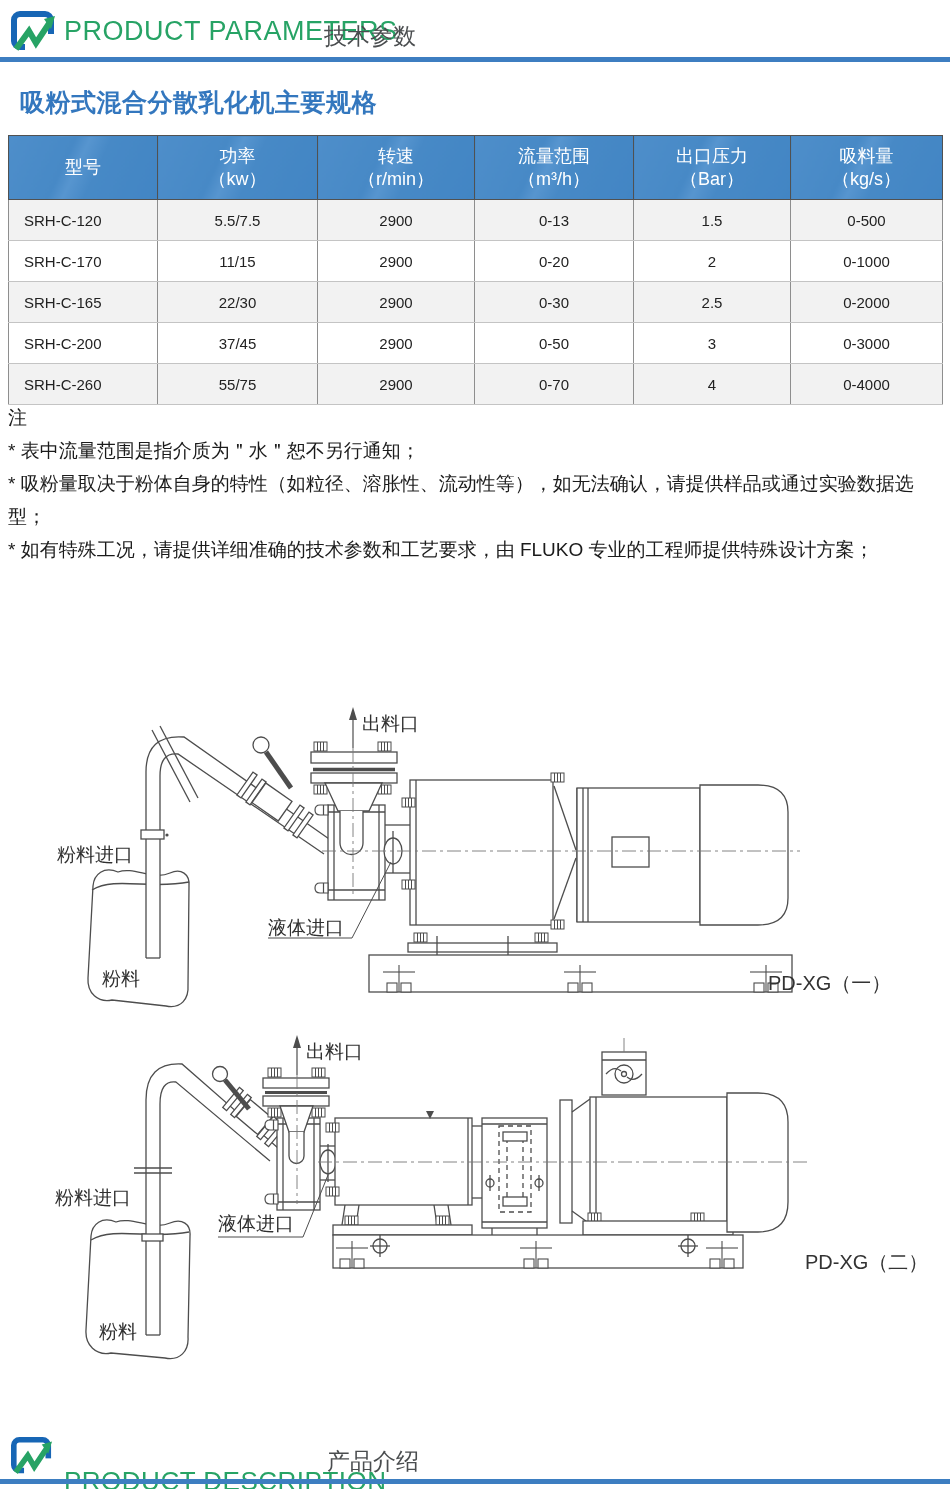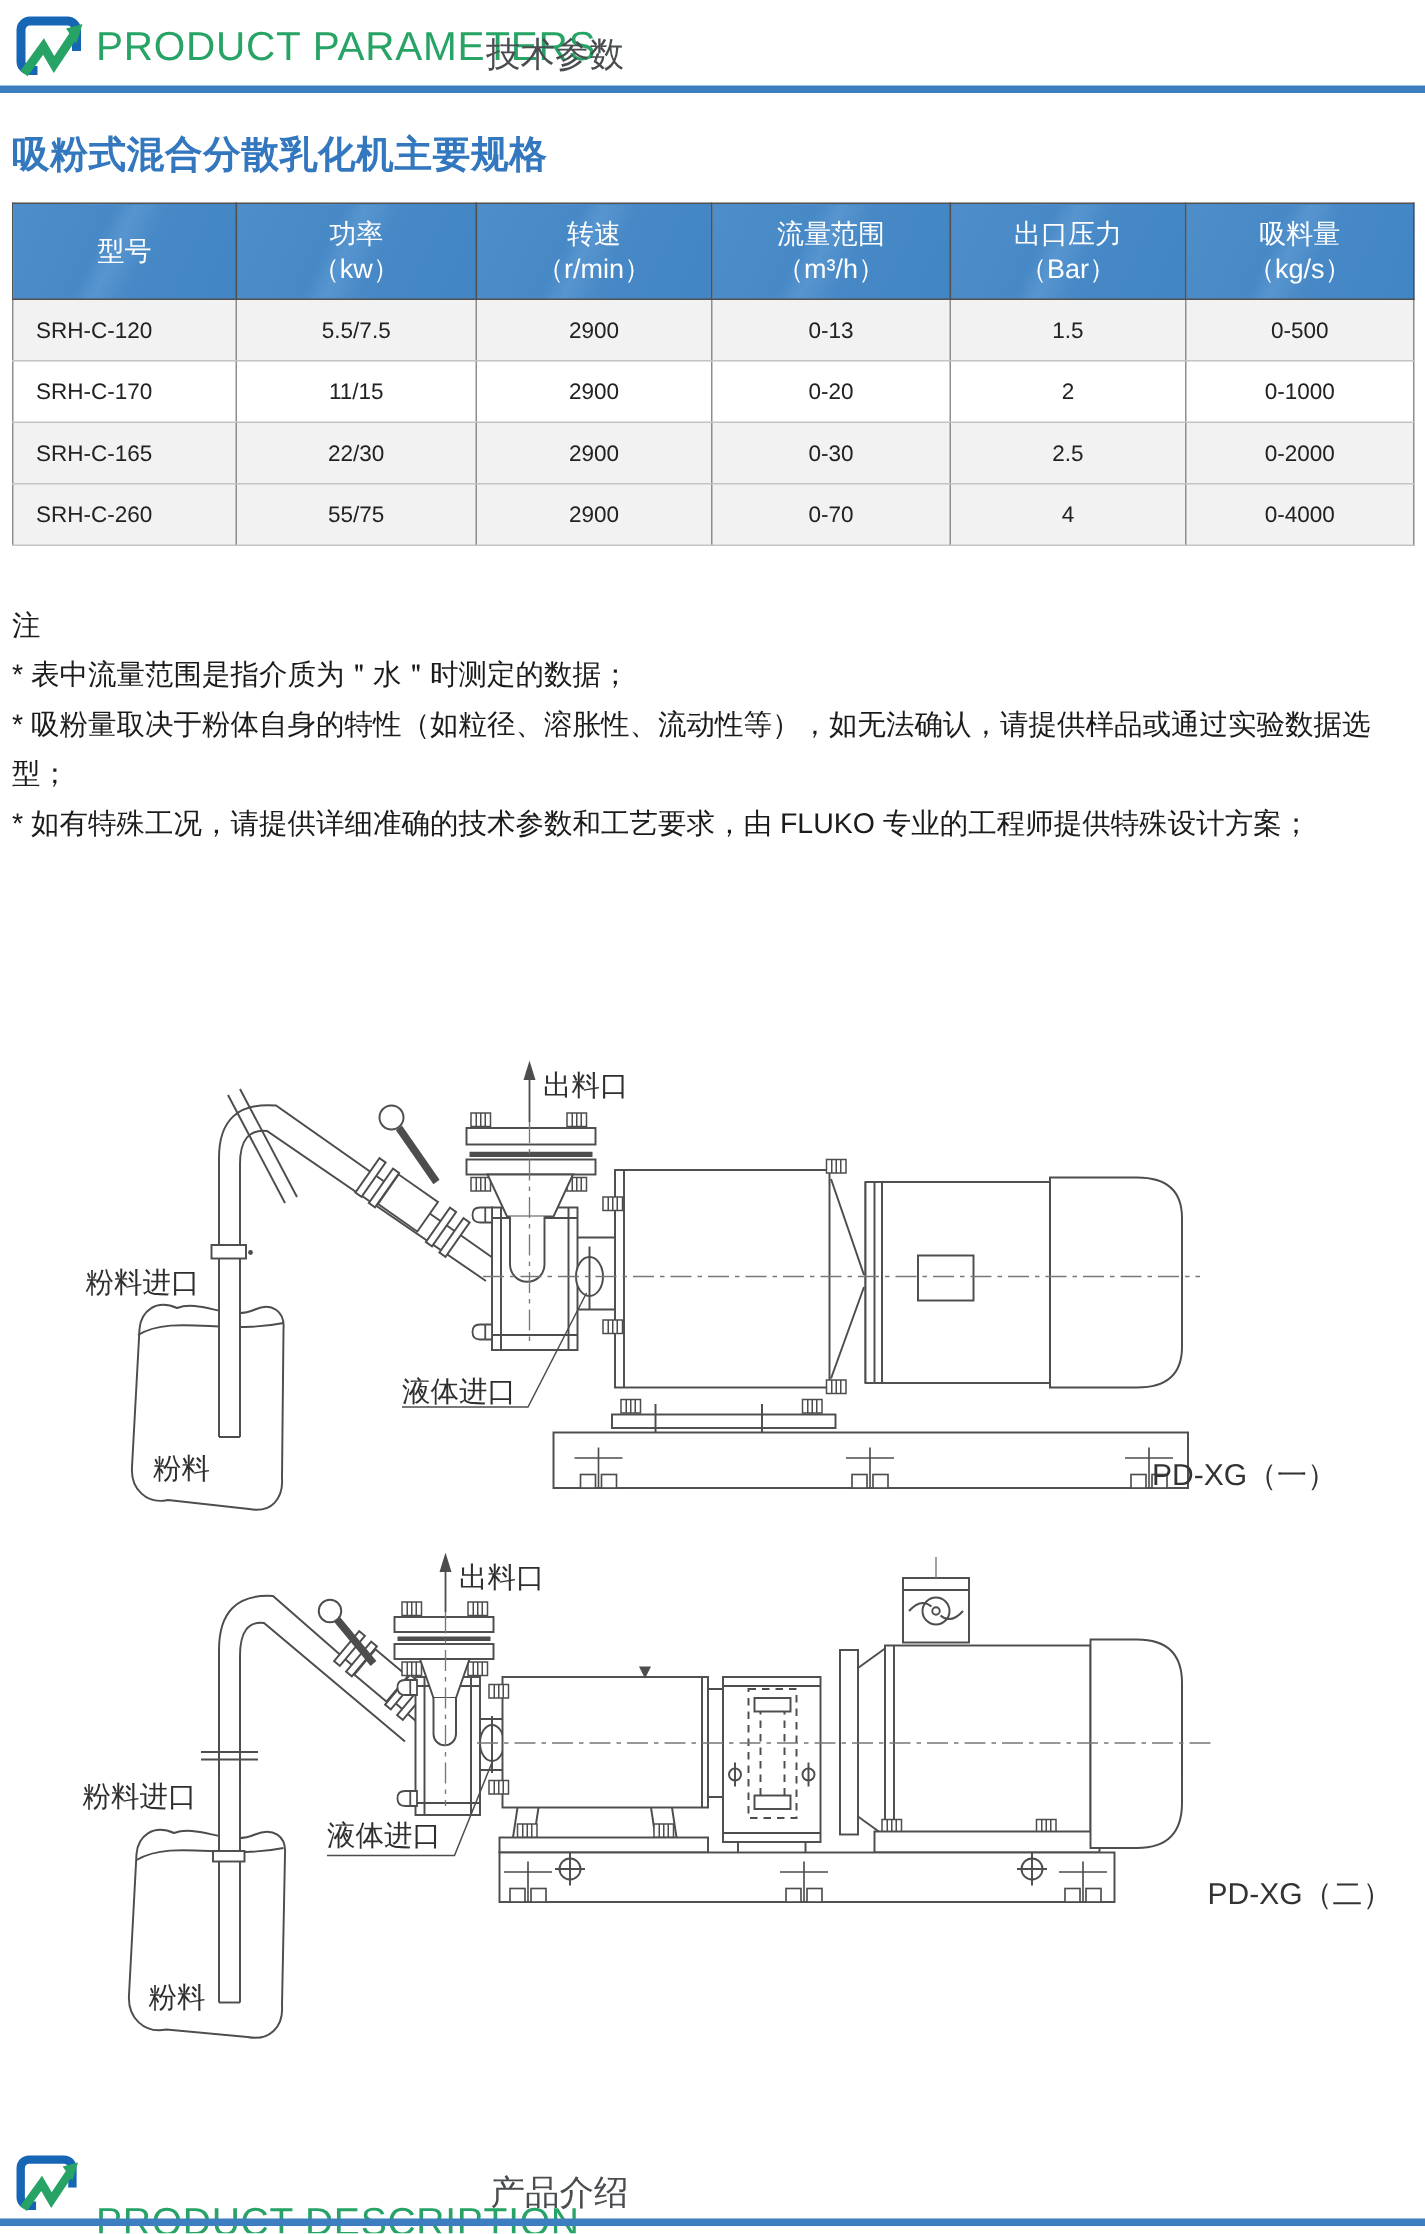--- a/index.html
+++ b/index.html
@@ -5,21 +5,21 @@
   html,body{margin:0;padding:0;background:#fff;}
   .page{position:relative;width:950px;height:1489px;background:#fff;overflow:hidden;
         font-family:"Liberation Sans","DejaVu Sans",sans-serif;color:#1b1b1b;}
   
   .banner{position:absolute;left:0;width:100%;}
   .banner .rule{position:absolute;left:0;width:100%;height:5px;background:#3d7ec1;}
   .banner .logo{position:absolute;}
   .banner .t-en{position:absolute;white-space:nowrap;color:#27a365;font-size:27px;letter-spacing:.5px;}
   .banner .t-zh{position:absolute;white-space:nowrap;color:#4a4d4f;font-size:23px;}
   
-  .sec-title{position:absolute;left:8px;top:86px;font-size:25px;font-weight:bold;color:#3377be;letter-spacing:.5px;}
+  .sec-title{position:absolute;left:20px;top:86px;font-size:25px;font-weight:bold;color:#3377be;letter-spacing:.5px;}
   
   table.spec{position:absolute;left:8px;top:135px;border-collapse:collapse;table-layout:fixed;
              width:934px;border:1px solid #c2410c;}
   table.spec th{background:linear-gradient(115deg,#4e8eca 0%,#4789c6 38%,#5795cf 46%,#4789c6 58%,#4285c4 100%);
                 color:#fff;font-weight:normal;font-size:18px;line-height:23px;height:63px;
                 border:1px solid #515151;vertical-align:middle;text-align:center;padding:0;}
   table.spec td{font-size:15px;height:40px;text-align:center;color:#222;
                 border-left:1px solid #8e8e8e;border-right:1px solid #8e8e8e;
                 border-top:1px solid #c4c4c4;border-bottom:1px solid #c4c4c4;padding:0;}
   table.spec td.model{text-align:left;padding-left:15px;}
@@ -106,34 +106,42 @@
         <td>0-1000</td>
       </tr>
       <tr class="alt">
         <td class="model">SRH-C-165</td>
         <td>22/30</td>
         <td>2900</td>
         <td>0-30</td>
         <td>2.5</td>
         <td>0-2000</td>
       </tr>
+      <tr>
+        <td class="model">SRH-C-200</td>
+        <td>37/45</td>
+        <td>2900</td>
+        <td>0-50</td>
+        <td>3</td>
+        <td>0-3000</td>
+      </tr>
       <tr class="alt">
         <td class="model">SRH-C-260</td>
         <td>55/75</td>
         <td>2900</td>
         <td>0-70</td>
         <td>4</td>
         <td>0-4000</td>
       </tr>
     </tbody>
   </table>
 
   <div class="notes">
     <div>注</div>
-    <div>* 表中流量范围是指介质为＂水＂时测定的数据；</div>
+    <div>* 表中流量范围是指介质为＂水＂恕不另行通知；</div>
     <div>* 吸粉量取决于粉体自身的特性（如粒径、溶胀性、流动性等），如无法确认，请提供样品或通过实验数据选型；</div>
     <div>* 如有特殊工况，请提供详细准确的技术参数和工艺要求，由 FLUKO 专业的工程师提供特殊设计方案；</div>
   </div>
 
   <svg class="diag" style="top:690px" width="950" height="330" viewBox="0 0 950 330">
     <defs>
       <g id="bolt1" stroke="#4d4d4d" stroke-width="1" fill="#fff">
         <rect x="0" y="0" width="13" height="9"></rect>
         <line x1="3.5" y1="0" x2="3.5" y2="9"></line>
           <line x1="6.5" y1="0" x2="6.5" y2="9"></line>

